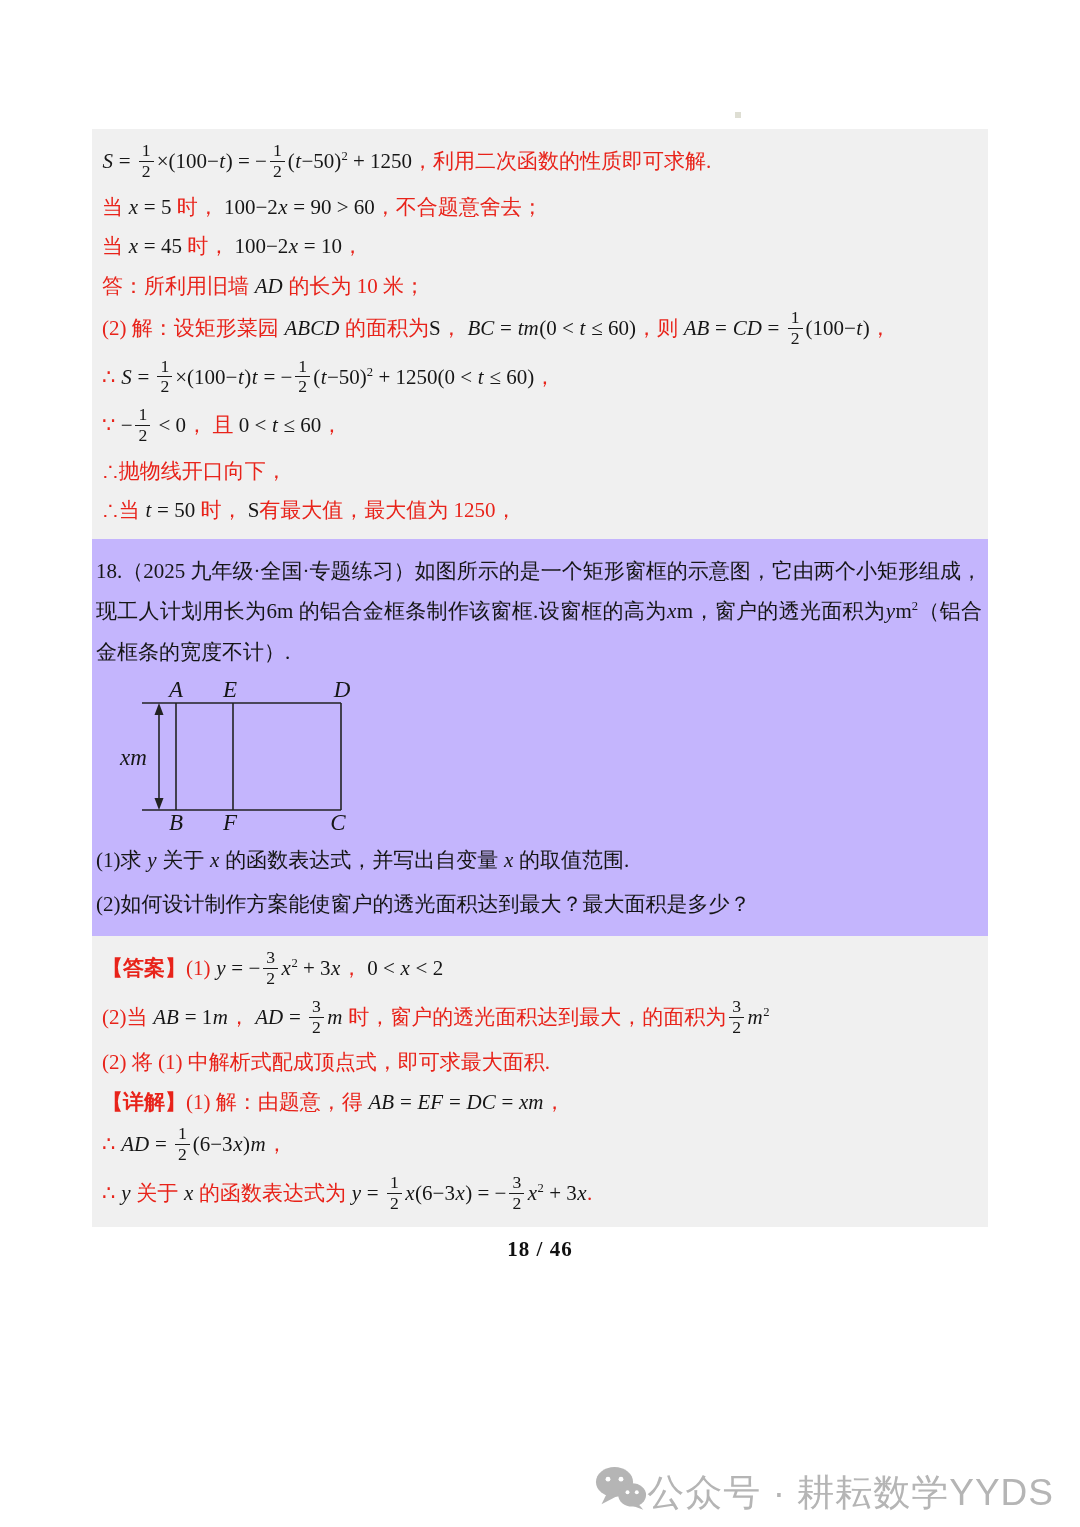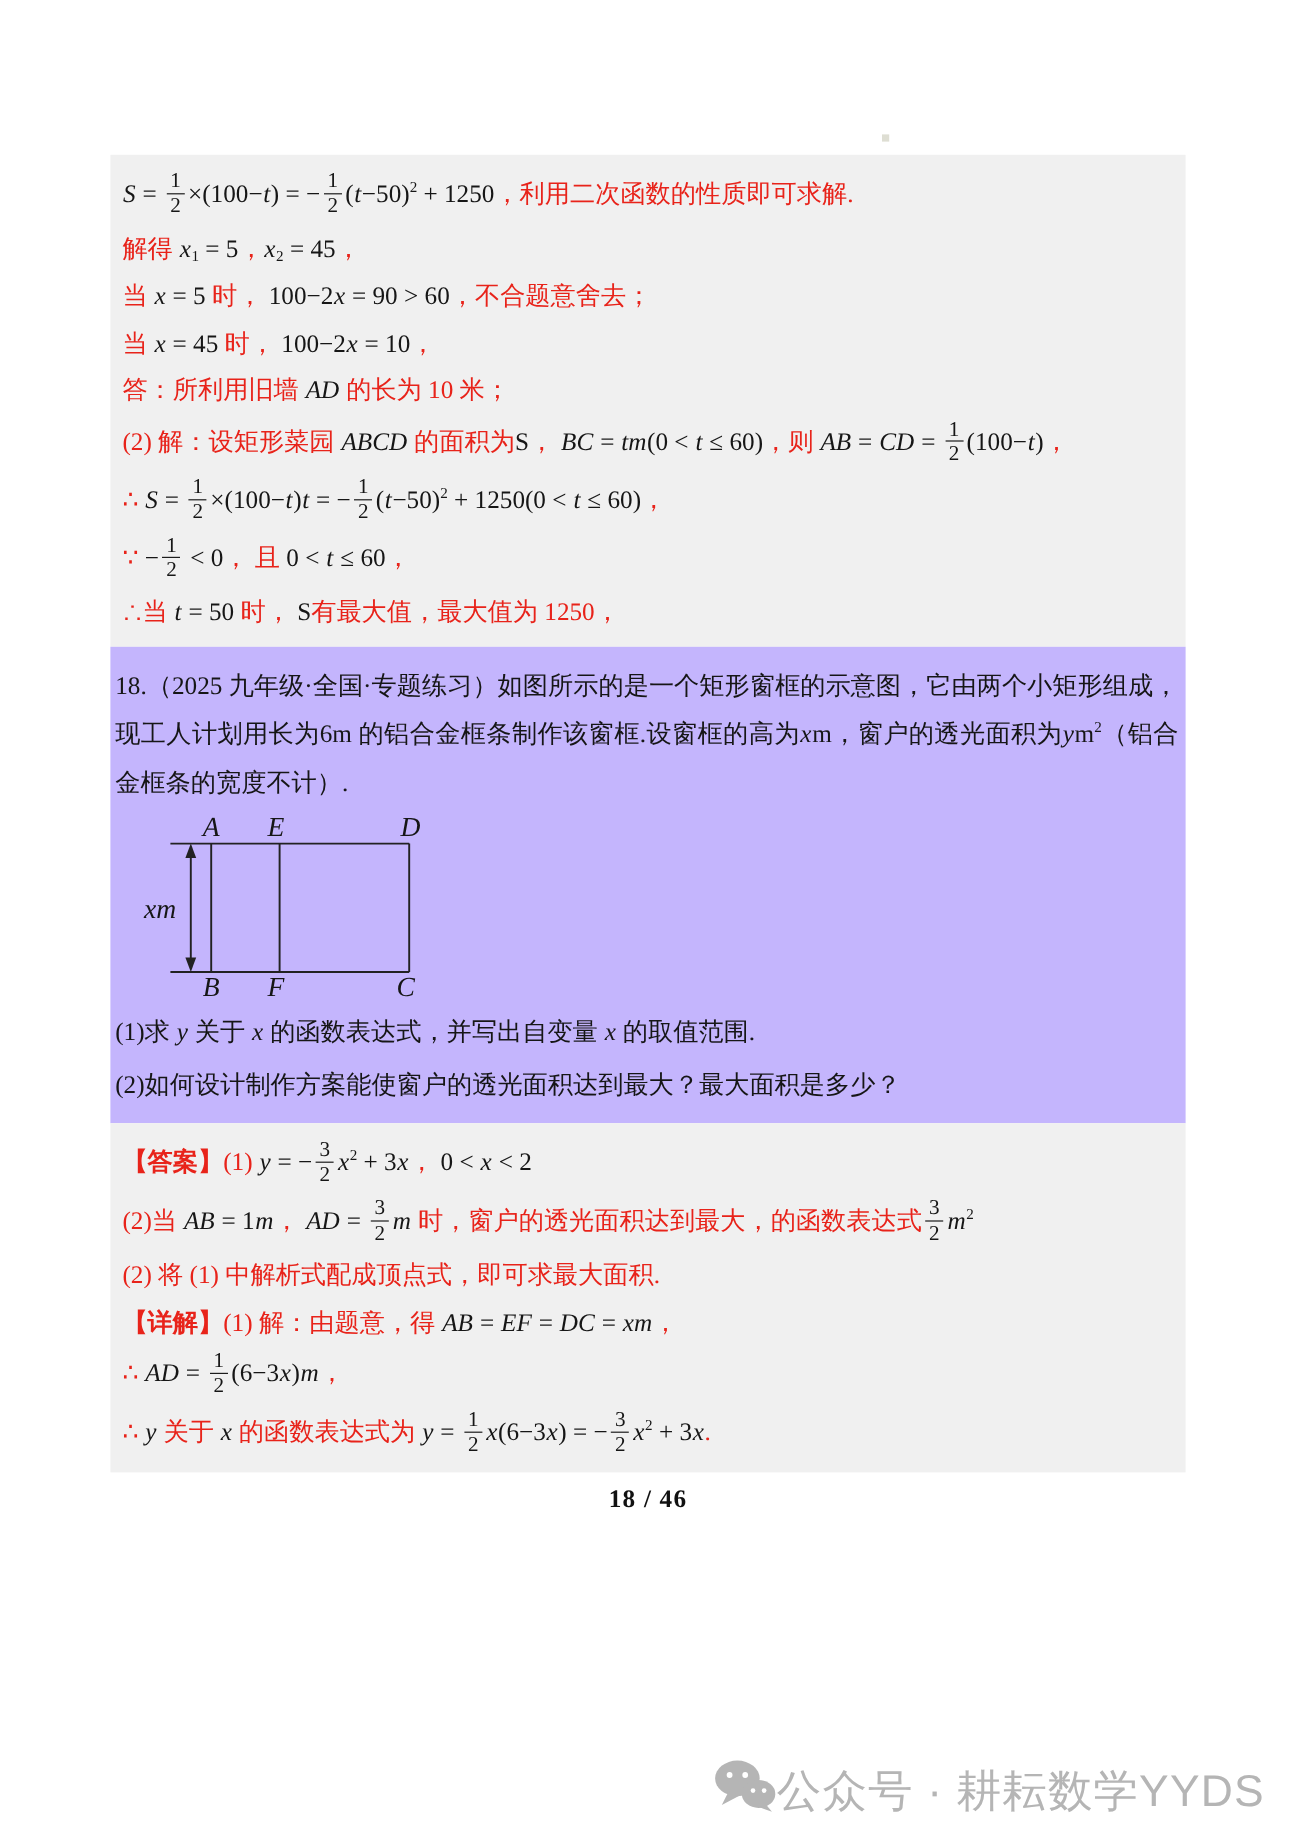--- a/index.html
+++ b/index.html
@@ -53,39 +53,39 @@
 <div class="doc">
 
   <section class="sec-gray">
     <p><span><i>S</i> = </span><span class="fr">
           <span class="fn">1</span>
           <span class="fd">2</span>
         </span><span>×(100−<i>t</i>) = −</span><span class="fr">
           <span class="fn">1</span>
           <span class="fd">2</span>
         </span><span>(<i>t</i>−50)</span><sup>2</sup><span> + 1250</span><span class="r">，利用二次函数的性质即可求解.</span></p>
-    <p><span class="r">解得 </span><span><i>x</i></span><sub>1</sub><span> = 5</span><span class="r">，</span><span><i>x</i></span><sub>2</sub><span> = 45</span><span class="r">，</span></p>
     <p><span class="r">当 </span><span><i>x</i> = 5</span><span class="r"> 时， </span><span>100−2<i>x</i> = 90 &gt; 60</span><span class="r">，不合题意舍去；</span></p>
     <p><span class="r">当 </span><span><i>x</i> = 45</span><span class="r"> 时， </span><span>100−2<i>x</i> = 10</span><span class="r">，</span></p>
     <p><span class="r">答：所利用旧墙 </span><span><i>AD</i></span><span class="r"> 的长为 10 米；</span></p>
     <p><span class="r">(2) 解：设矩形菜园 </span><span><i>ABCD</i></span><span class="r"> 的面积为</span><span>S</span><span class="r">， </span><span><i>BC</i> = <i>tm</i>(0 &lt; <i>t</i> ≤ 60)</span><span class="r">，则 </span><span><i>AB</i> = <i>CD</i> = </span><span class="fr">
           <span class="fn">1</span>
           <span class="fd">2</span>
         </span><span>(100−<i>t</i>)</span><span class="r">，</span></p>
     <p><span class="r">∴ </span><span><i>S</i> = </span><span class="fr">
           <span class="fn">1</span>
           <span class="fd">2</span>
         </span><span>×(100−<i>t</i>)<i>t</i> = −</span><span class="fr">
           <span class="fn">1</span>
           <span class="fd">2</span>
         </span><span>(<i>t</i>−50)</span><sup>2</sup><span> + 1250(0 &lt; <i>t</i> ≤ 60)</span><span class="r">，</span></p>
     <p><span class="r">∵ </span><span>−</span><span class="fr">
           <span class="fn">1</span>
           <span class="fd">2</span>
         </span><span> &lt; 0</span><span class="r">， 且 </span><span>0 &lt; <i>t</i> ≤ 60</span><span class="r">，</span></p>
+    <p><span class="r">∴抛物线开口向下，</span></p>
     <p><span class="r">∴当 </span><span><i>t</i> = 50</span><span class="r"> 时， </span><span>S</span><span class="r">有最大值，最大值为 1250，</span></p>
   </section>
 
   <section class="sec-white">
     <p class="qmain"><span>18.（2025 九年级·全国·专题练习）如图所示的是一个矩形窗框的示意图，它由两个小矩形组成，现工人计划用长为</span><span>6m</span><span> 的铝合金框条制作该窗框.设窗框的高为</span><span><i>x</i></span><span>m，窗户的透光面积为</span><span><i>y</i></span><span>m</span><sup>2</sup><span>（铝合金框条的宽度不计）.</span></p>
 
     <figure class="win-fig">
       <svg width="262" height="152" viewBox="0 0 262 152">
         <g stroke="#222222" stroke-width="1.6" fill="none">
           <line x1="32" y1="22" x2="231" y2="22"></line>
@@ -114,21 +114,21 @@
   </section>
 
   <section class="sec-gray">
     <p><span class="r bb">【答案】</span><span class="r">(1) </span><span><i>y</i> = −</span><span class="fr">
           <span class="fn">3</span>
           <span class="fd">2</span>
         </span><span><i>x</i></span><sup>2</sup><span> + 3<i>x</i></span><span class="r">， </span><span>0 &lt; <i>x</i> &lt; 2</span></p>
     <p><span class="r">(2)当 </span><span><i>AB</i> = 1<i>m</i></span><span class="r">， </span><span><i>AD</i> = </span><span class="fr">
           <span class="fn">3</span>
           <span class="fd">2</span>
-        </span><span><i>m</i></span><span class="r"> 时，窗户的透光面积达到最大，的函数表达式</span><span class="fr">
+        </span><span><i>m</i></span><span class="r"> 时，窗户的透光面积达到最大，的面积为</span><span class="fr">
           <span class="fn">3</span>
           <span class="fd">2</span>
         </span><span><i>m</i></span><sup>2</sup></p>
     <p><span class="r">(2) 将 (1) 中解析式配成顶点式，即可求最大面积.</span></p>
     <p><span class="r bb">【详解】</span><span class="r">(1) 解：由题意，得 </span><span><i>AB</i> = <i>EF</i> = <i>DC</i> = <i>xm</i></span><span class="r">，</span></p>
     <p><span class="r">∴ </span><span><i>AD</i> = </span><span class="fr">
           <span class="fn">1</span>
           <span class="fd">2</span>
         </span><span>(6−3<i>x</i>)<i>m</i></span><span class="r">，</span></p>
     <p><span class="r">∴ </span><span><i>y</i></span><span class="r"> 关于 </span><span><i>x</i></span><span class="r"> 的函数表达式为 </span><span><i>y</i> = </span><span class="fr">

